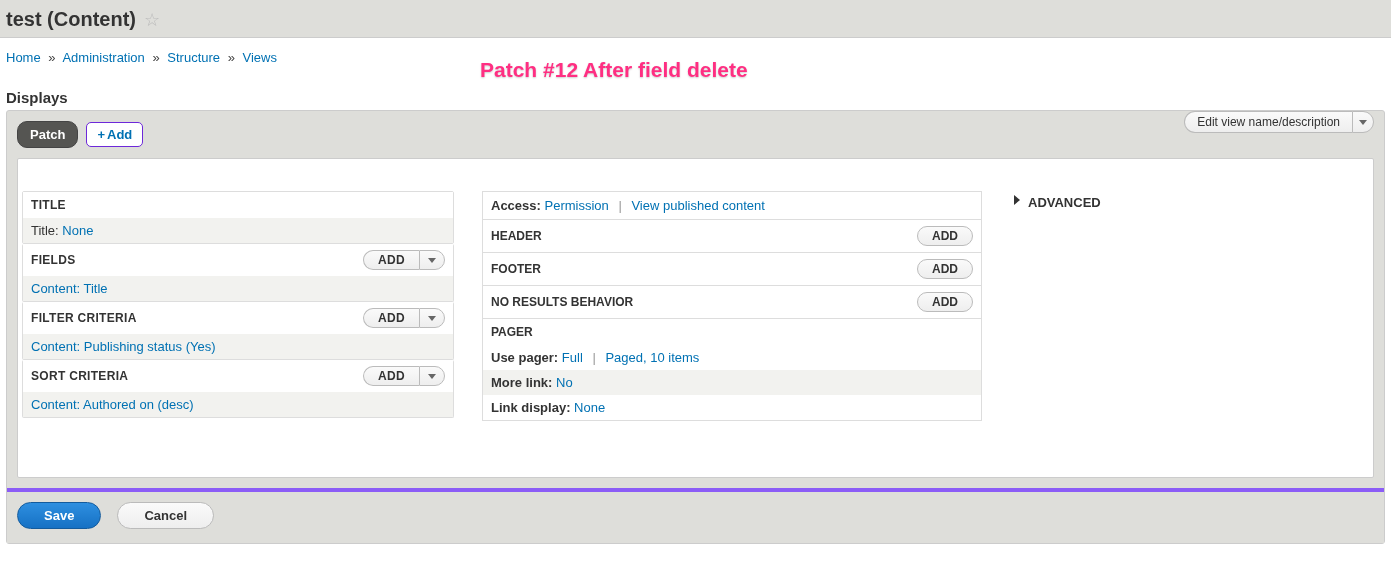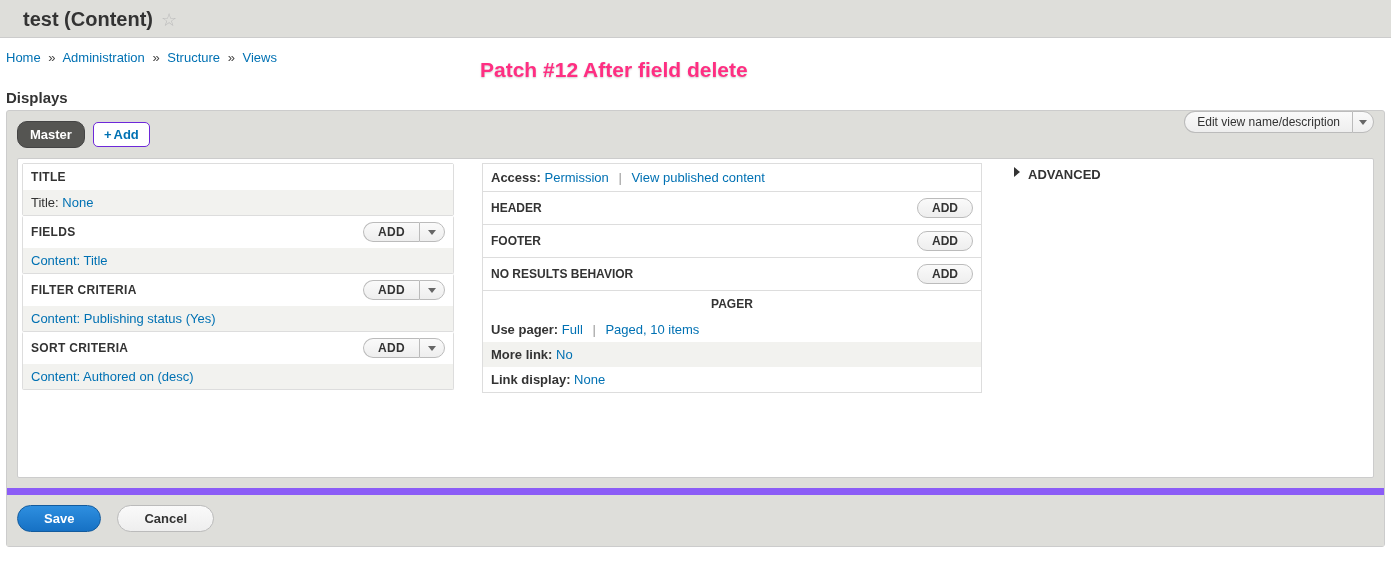--- a/index.html
+++ b/index.html
@@ -8,21 +8,21 @@
     font-size: 13px;
     color: #333;
     background: #fff;
     width: 1391px;
   }
   a { color: #0071b3; text-decoration: none; cursor: pointer; }
 
   .title-bar {
     background: #dededa;
     border-bottom: 1px solid #ccc;
-    padding: 8px 6px 6px 23px;
+    padding: 8px 6px 6px 6px;
     display: flex;
     align-items: center;
   }
   .page-title {
     font-size: 20px;
     font-weight: bold;
     color: #333;
   }
   .star-icon {
     margin-left: 8px;
@@ -125,20 +125,21 @@
     border-radius: 2px;
     padding: 0;
     display: flex;
     gap: 28px;
     padding: 4px;
     min-height: 320px;
     flex-wrap: nowrap;
   }
   .col {
     flex: 0 0 auto;
+    margin-top: 28px;
   }
   .col.left { width: 432px; }
   .col.mid { width: 500px; }
   .col.right { flex: 1; padding-top: 4px; }
 
   .bucket {
     border: 1px solid #ddd;
     border-radius: 2px;
     background: #fff;
     margin-bottom: 0;
@@ -200,21 +201,21 @@
     width: 0; height: 0;
     border-top: 5px solid transparent;
     border-bottom: 5px solid transparent;
     border-left: 6px solid #333;
     margin-right: 8px;
   }
 
   .actions {
     background: #dededa;
     padding: 10px 10px 14px 10px;
-    border-top: 7px solid #8b5cf6;
+    border-top: 4px solid #8b5cf6;
     display: flex;
     gap: 16px;
     margin-top: 8px;
   }
   .btn-primary {
     background: linear-gradient(#2e8fe0,#1671c4);
     color: #fff;
     font-weight: bold;
     border: 1px solid #135b9d;
     border-radius: 14px;
@@ -252,21 +253,21 @@
     <a>Views</a>
   </div>
   <div class="annotation">Patch #12 After field delete</div>
 </div>
 
 <h2 class="displays-heading">Displays</h2>
 
 <div class="outer-box">
 
   <div class="tabs-row">
-    <span class="master-tab">Master</span>
+    <span class="master-tab">Patch</span>
     <span class="add-display">
       <span class="plus">+</span><span>Add</span>
     </span>
     <div class="edit-view-btn-group">
       <span class="pill-btn left">Edit view name/description</span>
       <span class="pill-btn right"><span class="caret-down"></span></span>
     </div>
   </div>
 
   <div class="white-canvas">
@@ -347,21 +348,21 @@
       </div>
 
       <div class="mid-bucket-header">
         <span>NO RESULTS BEHAVIOR</span>
         <span class="add-btn-group">
           <span class="pill-btn single">Add</span>
         </span>
       </div>
 
       <div>
-        <div class="mid-bucket-header" style="justify-content:center;">
+        <div class="mid-bucket-header" style="justify-content:flex-start;">
           <span>PAGER</span>
         </div>
         <div class="bucket-row">
           <strong>Use pager:</strong>
           <a>Full</a>
           <span class="pipe">|</span>
           <a>Paged, 10 items</a>
         </div>
         <div class="bucket-row shaded">
           <strong>More link:</strong>

